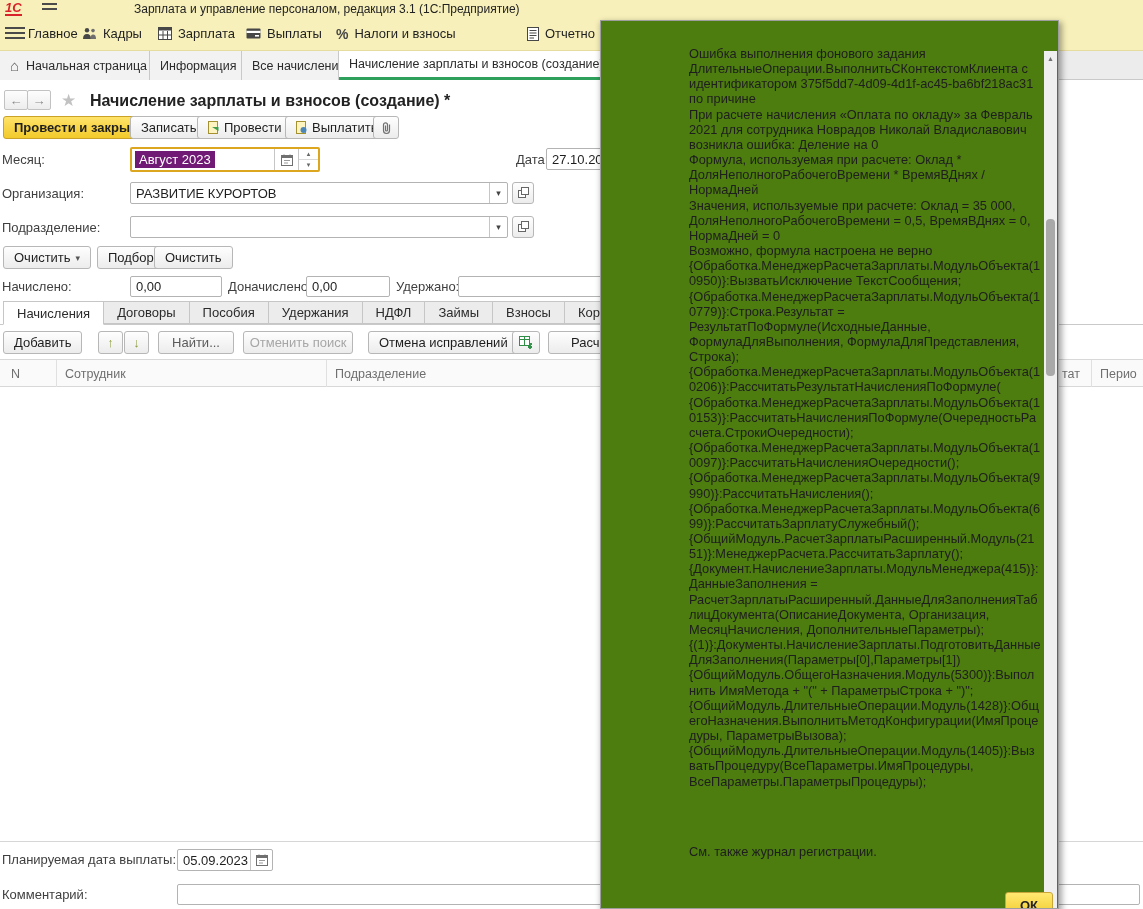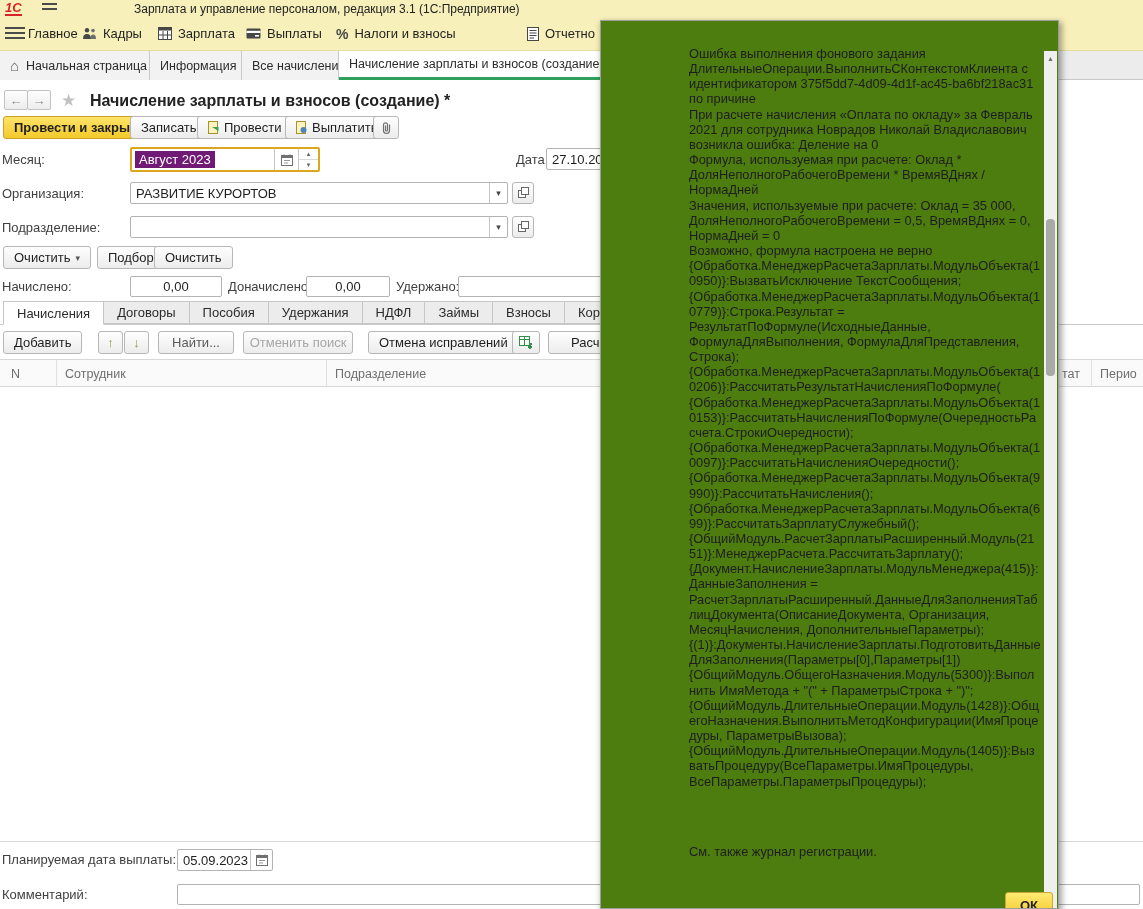--- a/index.html
+++ b/index.html
@@ -27,21 +27,21 @@
   .star { position:absolute; left:61px; top:90px; color:#c2c2c2; font-size:17px; }
 
   
   .btn { position:absolute; height:23px; border:1px solid #b7b7b7; border-radius:3px; background:linear-gradient(#fefefe,#ececec); display:flex; align-items:center; justify-content:center; gap:5px; padding:0 10px; font-size:13px; color:#1e1e1e; white-space:nowrap; }
   .btn.primary { background:linear-gradient(#ffe36a,#f2ca2a); border-color:#c9a227; font-weight:bold; }
   .chev { font-size:9px; color:#555; }
 
   .lbl { position:absolute; color:#3f3f3f; font-size:13px; white-space:nowrap; }
   .field { position:absolute; border:1px solid #b3b3b3; border-radius:2px; background:#fff; display:flex; align-items:center; font-size:13px; }
   .field .val { padding:0 5px; white-space:nowrap; overflow:hidden; }
-  .field.num { justify-content:center; }
+  .field.num { justify-content:flex-start; }
   .seg { height:100%; border-left:1px solid #c6c6c6; display:flex; align-items:center; justify-content:center; }
 
   .monthctl { position:absolute; left:130px; top:147px; width:190px; height:25px; border:2px solid #dca71e; border-radius:2px; background:#fff; display:flex; align-items:stretch; }
   .monthval { flex:1; display:flex; align-items:center; padding-left:3px; }
   .selblue { background:#701a75; color:#fff; padding:1px 4px; }
   .spincol { width:20px; border-left:1px solid #c6c6c6; display:flex; flex-direction:column; }
   .spincol span { flex:1; display:flex; align-items:center; justify-content:center; font-size:7px; color:#666; }
   .spincol span:first-child { border-bottom:1px solid #d9d9d9; }
 
   

